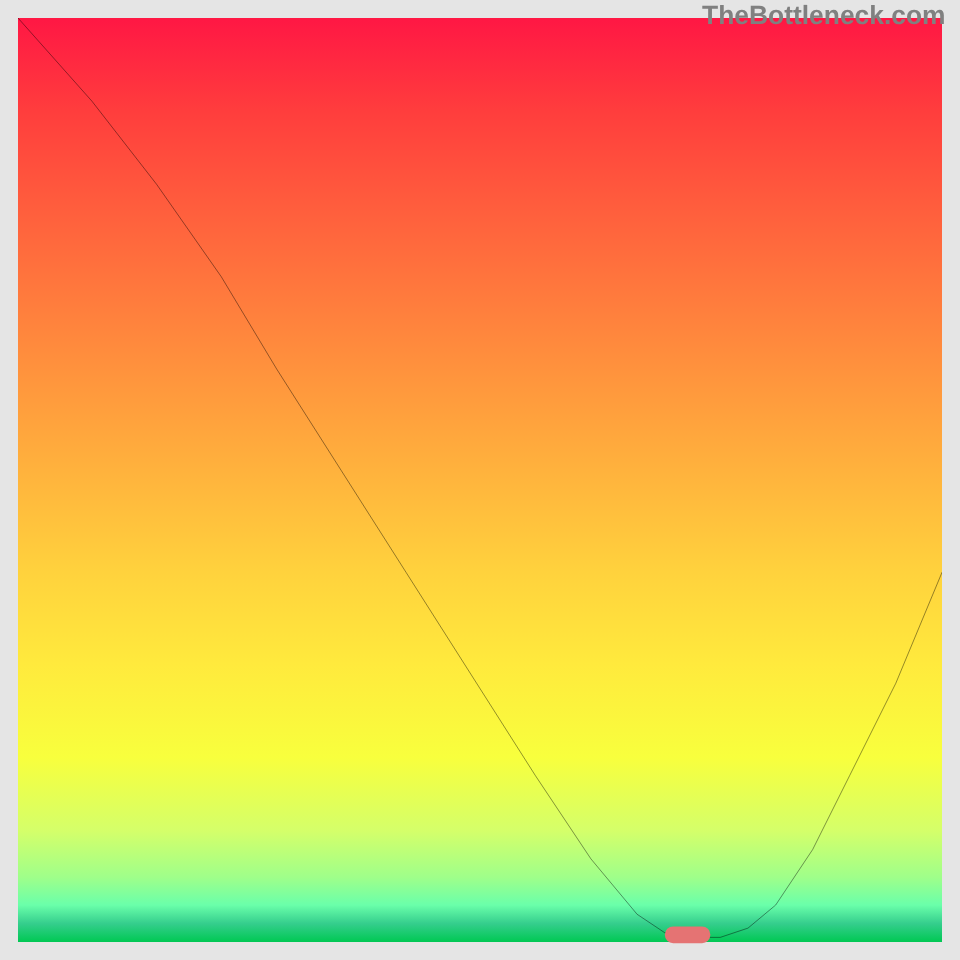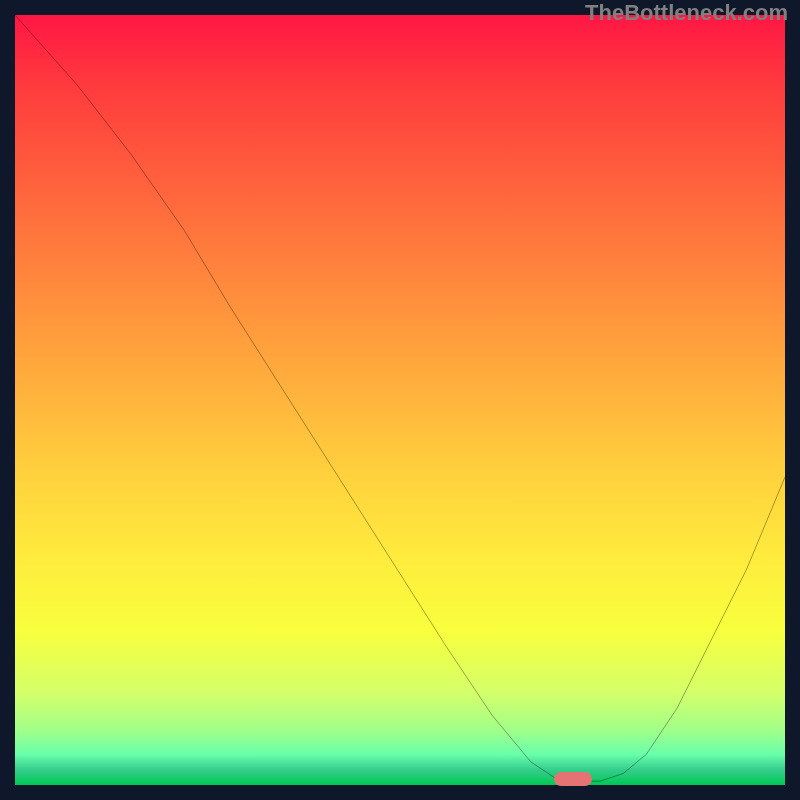--- a/index.html
+++ b/index.html
@@ -9,21 +9,21 @@
     display: flex;
     justify-content: center;
     align-items: center;
     width: 800px;
     height: 800px;
   }
   .chart-container {
     position: relative;
     width: 800px;
     height: 800px;
-    background: #0f172a;
+    background: #e5e5e5;
   }
   .plot-area {
     position: absolute;
     left: 15px;
     top: 15px;
     width: 770px;
     height: 770px;
     background: linear-gradient(to bottom,
       #ff1744 0%,
       #ff3d3d 10%,

